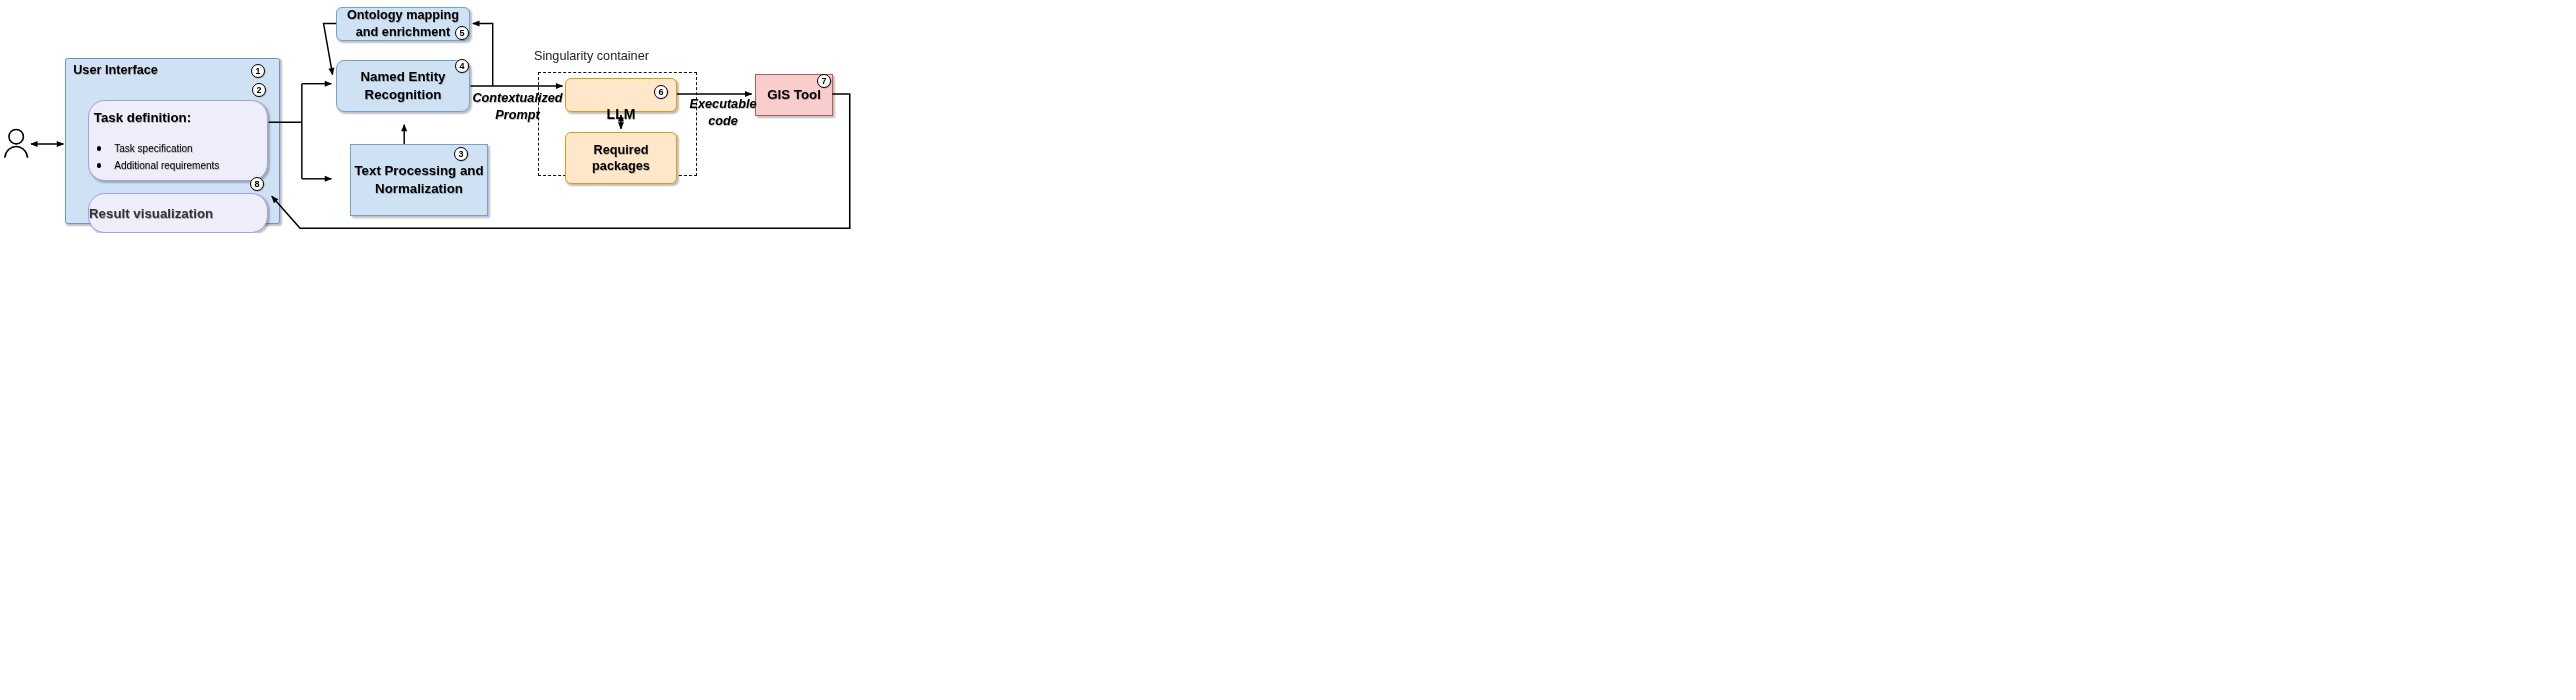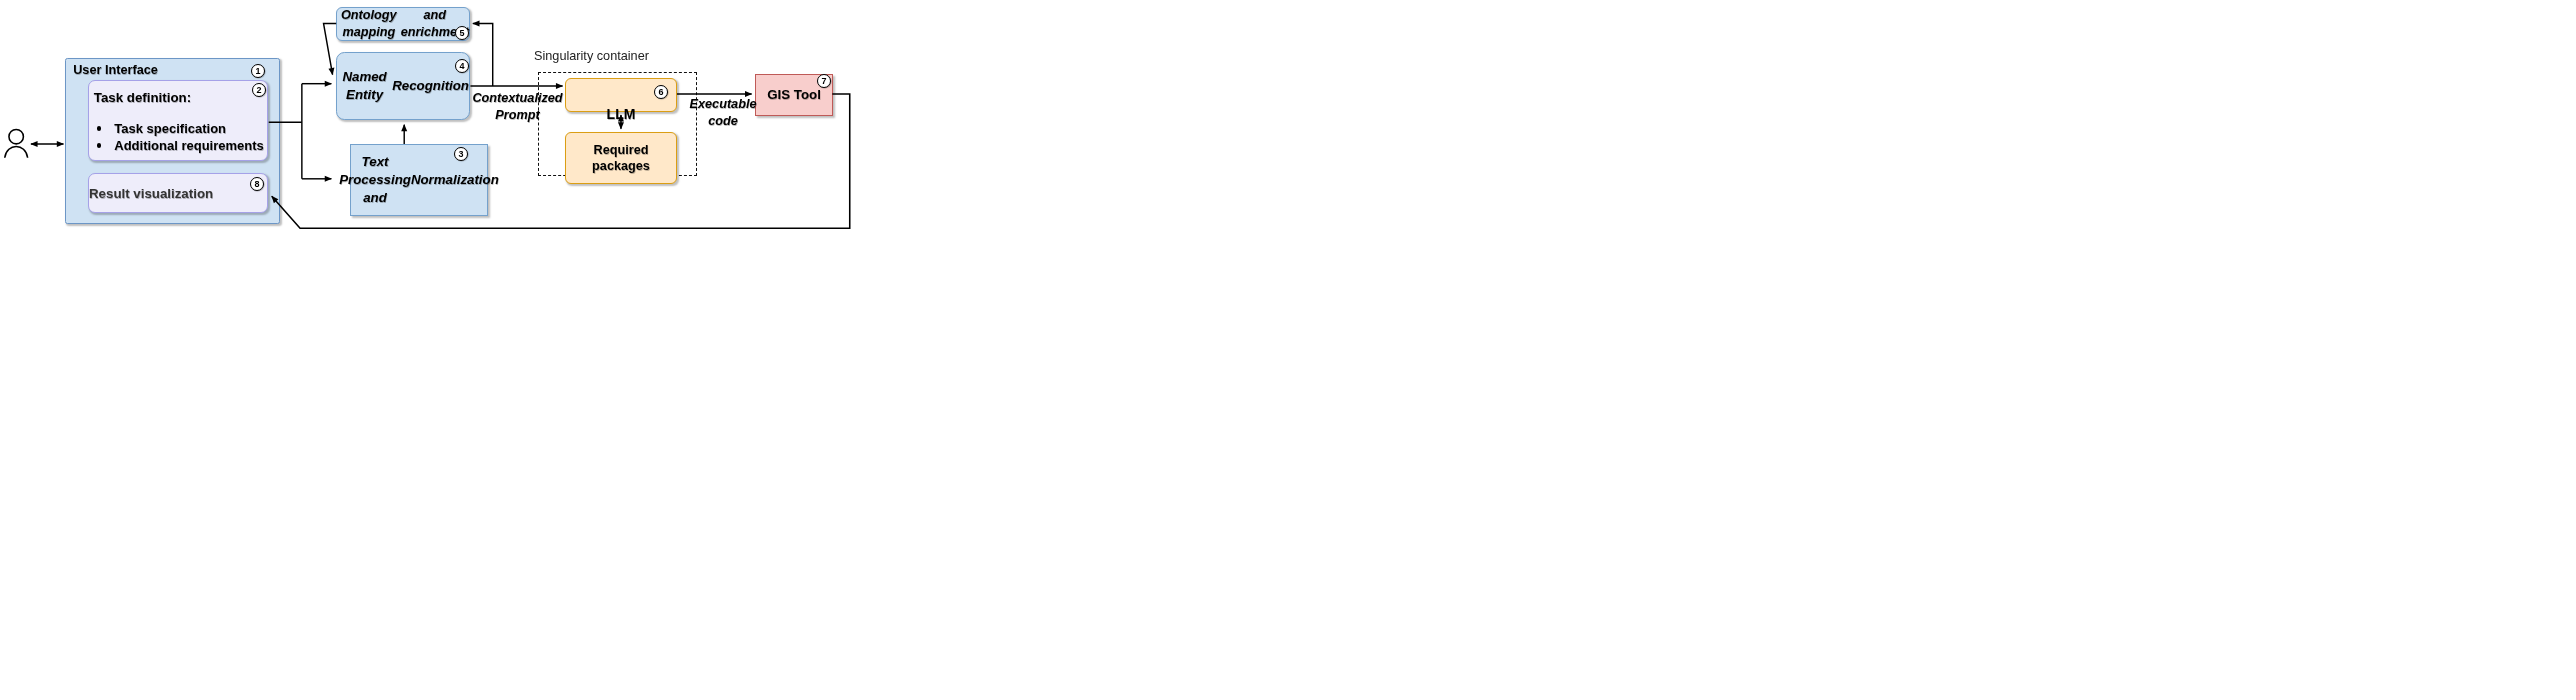--- a/index.html
+++ b/index.html
@@ -3,37 +3,37 @@
 <meta charset="utf-8">
 <style>
   html,body{margin:0;padding:0;background:#ffffff;font-family:"Liberation Sans",sans-serif;}
   .canvas{position:relative;width:859px;height:233px;background:#ffffff;overflow:hidden;}
   svg.edges{position:absolute;left:0;top:0;width:859px;height:233px;z-index:3;pointer-events:none;}
 
   .box{position:absolute;box-sizing:border-box;z-index:2;}
   .shadow{box-shadow:1.5px 1.5px 1.8px rgba(0,0,0,0.25);}
 
   .ui-box{background:var(--blue-fill);border:1.5px solid var(--ui-stroke);border-radius:2.4px;}
-  .lav-box{background:var(--lavender-fill);border:1.2px solid var(--lavender-stroke);border-radius:7px;}
-  .blue-box{background:var(--blue-fill);border:1.2px solid var(--blue-stroke);display:flex;flex-direction:row;align-items:center;justify-content:center;text-align:center;font-style:italic;}
+  .lav-box{background:var(--lavender-fill);border:1.2px solid var(--lavender-stroke);border-radius:17px;margin-top:20px;}
+  .blue-box{background:var(--blue-fill);border:1.2px solid var(--blue-stroke);display:flex;flex-direction:column;align-items:center;justify-content:center;}
   .orange-box{background:var(--orange-fill);border:1.5px solid var(--orange-stroke);border-radius:6px;display:flex;flex-direction:column;align-items:center;justify-content:center;text-align:center;}
   .red-box{background:var(--red-fill);border:1.5px solid var(--red-stroke);border-radius:0;display:flex;align-items:center;justify-content:center;text-align:center;}
   .dashed-box{border:1.2px dashed #111;background:transparent;z-index:1;}
 
   .blabel{font-weight:700;color:#000;text-shadow:0.6px 0.9px 0.6px rgba(0,0,0,0.25);}
   .f21{font-size:12.7px;line-height:16.3px;}
   .f22{font-size:13.3px;line-height:18px;}
   .f23{font-size:14px;line-height:18px;margin-top:37px;}
 
   .ui-title{position:absolute;left:7.2px;top:4.2px;font-size:12.7px;}
   .td-title{position:absolute;left:4.8px;top:9px;font-size:13.3px;}
   .bullets{position:absolute;left:4.8px;top:39px;}
   .bullet-row{display:flex;align-items:center;height:17px;}
   .dot{width:4.2px;height:4.2px;border-radius:50%;background:#000;margin-left:3px;margin-right:13.3px;flex:0 0 auto;}
-  .bullet-row .bl{font-size:13px;font-weight:700;color:#000;text-shadow:0.6px 0.9px 0.6px rgba(0,0,0,0.25);}
+  .bullet-row .bl{font-size:10px;font-weight:400;color:#000;text-shadow:0.6px 0.9px 0.6px rgba(0,0,0,0.25);}
   .rv-label{width:100%;text-align:left;font-size:13.3px;color:#333;}
 
   .badge{position:absolute;width:14px;height:14px;box-sizing:border-box;border:1.2px solid #000;border-radius:50%;background:#fff;color:#000;font-size:9px;font-weight:700;display:flex;align-items:center;justify-content:center;z-index:4;box-shadow:0.6px 0.6px 0.9px rgba(0,0,0,0.3);}
 
   .free-label{position:absolute;z-index:2;color:#000;}
   .center-two{text-align:center;font-weight:700;font-size:12.7px;line-height:17px;text-shadow:0.6px 0.9px 0.6px rgba(0,0,0,0.25);font-style:italic;}
   .sing-label{font-size:12.7px;color:#222;font-weight:400;}
 </style>
 </head>
 <body>
@@ -94,21 +94,21 @@
 
   <div class="box lav-box shadow" style="left:88px;top:173px;width:180px;height:40px;display:flex;align-items:center;">
     <div class="rv-label blabel">Result visualization</div>
   </div>
 
   <div class="box blue-box shadow" style="left:336px;top:6.6px;width:134px;height:34px;border-radius:6px;">
     <div class="blabel f21">Ontology mapping</div>
     <div class="blabel f21">and enrichment</div>
   </div>
 
-  <div class="box blue-box shadow" style="left:336px;top:52px;width:134px;height:68px;border-radius:8.4px;">
+  <div class="box blue-box shadow" style="left:336px;top:60px;width:134px;height:52px;border-radius:8.4px;">
     <div class="blabel f22">Named Entity</div>
     <div class="blabel f22">Recognition</div>
   </div>
 
   <div class="box blue-box shadow" style="left:336px;top:144px;width:138px;height:72px;border-radius:0;margin-left:14px;">
     <div class="blabel f22">Text Processing and</div>
     <div class="blabel f22">Normalization</div>
   </div>
 
   <div class="box dashed-box" style="left:538px;top:72px;width:159px;height:104px;"></div>

